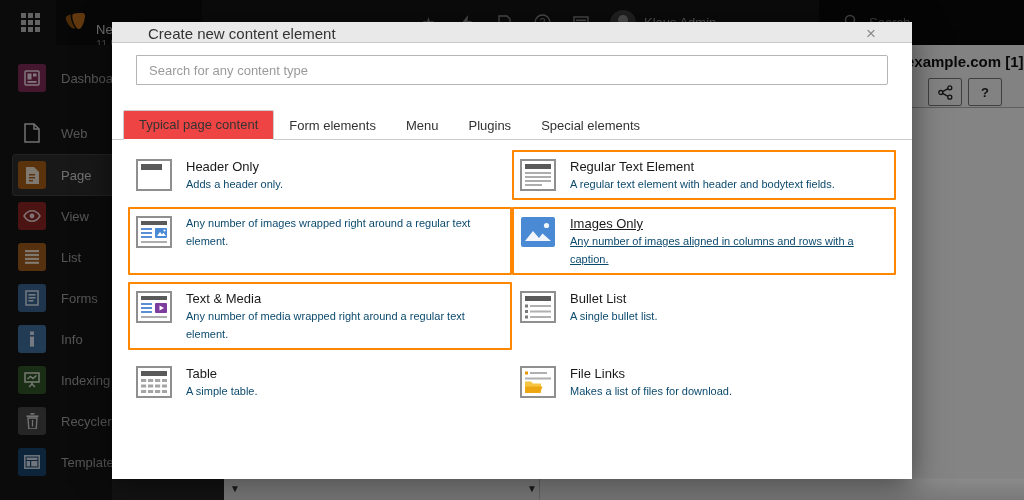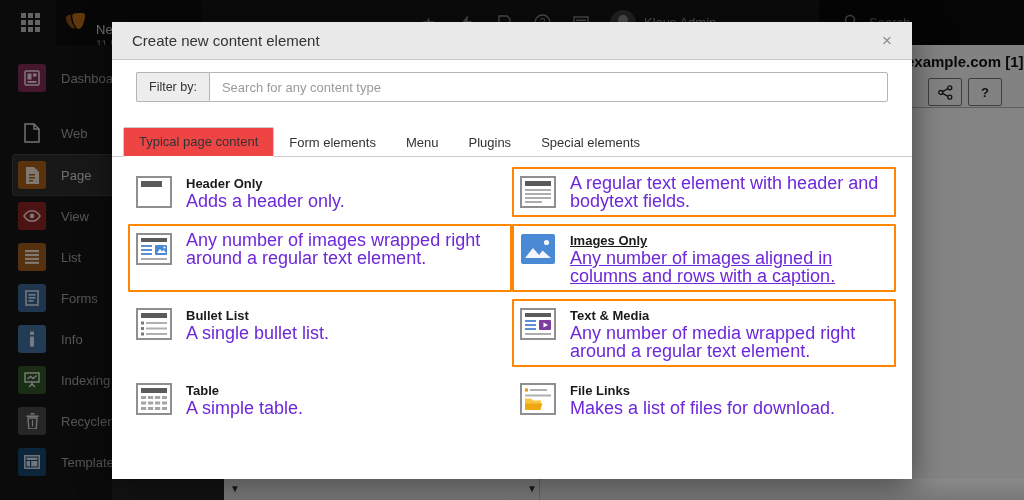--- a/index.html
+++ b/index.html
@@ -49,43 +49,43 @@
   .doc-btn { width:34px; height:28px; border:1px solid #737373; border-radius:2px; background:transparent; display:flex; align-items:center; justify-content:center; color:#222; font-size:13px; font-weight:bold; }
   .doc-btn svg { display:block; }
   .bottombar { position:absolute; left:0; bottom:0; width:100%; height:22px; background:linear-gradient(#fbfbfb,#dcdcdc); border-top:1px solid #f5f5f5; }
   .bottombar .caret { position:absolute; top:4px; color:#333; font-size:10px; }
   .bottombar .sep { position:absolute; left:315px; top:0; bottom:0; width:1px; background:#bfbfbf; }
 
   .backdrop { position:absolute; inset:0; background:rgba(0,0,0,0.45); z-index:5; }
 
   
   .modal { position:absolute; left:112px; top:22px; width:800px; height:457px; background:#fff; z-index:10; box-shadow:0 6px 30px rgba(0,0,0,0.5); }
-  .modal-header { height:38px; background:#e9e9e9; border-bottom:1px solid #c9c9c9; display:flex; align-items:center; padding:0 20px; }
+  .modal-header { height:21px; background:#e9e9e9; border-bottom:1px solid #c9c9c9; display:flex; align-items:flex-end; padding:0 36px; }
   .modal-title { font-size:15px; color:#333; flex:1; }
   .modal-close { color:#8a8a8a; font-size:17px; line-height:1; background:none; border:none; cursor:pointer; font-family:"Liberation Sans",sans-serif; }
   .modal-body { padding:12px 24px 0; }
 
   .filter-row { display:flex; height:30px; }
   .filter-label { background:#ededed; border:1px solid #b5b5b5; border-right:none; border-radius:2px 0 0 2px; display:flex; align-items:center; padding:0 12px; font-size:12.5px; color:#333; white-space:nowrap; }
   .filter-input { flex:1; border:1px solid #b5b5b5; border-radius:0 2px 2px 0; padding:0 12px; font-size:13px; color:#333; outline:none; font-family:"Liberation Sans",sans-serif; }
   .filter-input::placeholder { color:#9a9a9a; }
 
   .tabs { margin:25px -24px 0; padding-left:11px; border-bottom:1px solid #ccc; display:flex; align-items:flex-end; }
   .tab { font-size:13px; color:#333; padding:6px 15px 7px; margin-bottom:-1px; cursor:pointer; white-space:nowrap; }
   .tab.active { background:#ef4444; border:1px solid #ccc; border-bottom:1px solid #fff; border-radius:2px 2px 0 0; }
 
   .ce-grid { display:grid; grid-template-columns:1fr 1fr; row-gap:7px; column-gap:0; margin:10px -8px 0; }
   .ce-item { display:flex; align-items:flex-start; border:2px solid transparent; border-radius:1px; padding:5px 6px; cursor:pointer; }
   .ce-item.is-highlighted { border-color:#ff8700; }
   .ce-item.is-hovered .ce-title, .ce-item.is-hovered .ce-desc { text-decoration:underline; }
   .ce-icon { flex:0 0 36px; margin:2px 14px 0 0; }
   .ce-icon svg { display:block; }
   .ce-text { min-width:0; }
-  .ce-title { font-size:13px; font-weight:bold; color:#1a1a1a; line-height:17px; margin-top:1px; }
-  .ce-desc { font-size:18px; color:#6d28d9; line-height:18px; }
+  .ce-title { font-size:13px; font-weight:normal; color:#1a1a1a; line-height:17px; margin-top:1px; }
+  .ce-desc { font-size:11px; color:#0c4a6e; line-height:18px; }
 </style>
 </head>
 <body>
 
 <div class="app">
 
   <div class="topbar">
     <div class="modules-toggle">
       <div class="grid9">
         <span></span>
@@ -287,21 +287,20 @@
 <div class="backdrop"></div>
 
 <div class="modal">
   <div class="modal-header">
     <span class="modal-title">Create new content element</span>
     <button class="modal-close">×</button>
   </div>
   <div class="modal-body">
 
     <div class="filter-row">
-      <span class="filter-label">Filter by:</span>
       <input class="filter-input" type="text" placeholder="Search for any content type" style="">
     </div>
 
     <div class="tabs">
       <span class="tab active">Typical page content</span>
       <span class="tab">Form elements</span>
       <span class="tab">Menu</span>
       <span class="tab">Plugins</span>
       <span class="tab">Special elements</span>
     </div>
@@ -326,20 +325,21 @@
           <svg width="36" height="32" viewBox="0 0 36 32">
               <rect x="1" y="1" width="34" height="30" fill="#fff" stroke="#8f8f8f" stroke-width="2"></rect>
               <rect x="5" y="5" width="26" height="5" fill="#5a5a5a"></rect>
               <rect x="5" y="13" width="26" height="2" fill="#adadad"></rect>
               <rect x="5" y="17" width="26" height="2" fill="#adadad"></rect>
               <rect x="5" y="21" width="26" height="2" fill="#adadad"></rect>
               <rect x="5" y="25" width="17" height="2" fill="#adadad"></rect>
             </svg>
         </span>
         <span class="ce-text">
+          <div class="ce-title">Regular Text Element</div>
           <div class="ce-desc">A regular text element with header and bodytext fields.</div>
         </span>
       </div>
 
       <div class="ce-item is-highlighted">
         <span class="ce-icon">
           <svg width="36" height="32" viewBox="0 0 36 32">
               <rect x="1" y="1" width="34" height="30" fill="#fff" stroke="#8f8f8f" stroke-width="2"></rect>
               <rect x="5" y="5" width="26" height="4" fill="#5a5a5a"></rect>
               <rect x="5" y="12" width="11" height="2" fill="#5a8fd6"></rect>
@@ -363,55 +363,55 @@
               <path d="M5 25l8-10 6 7 3.5-4.5L31 25z" fill="#f2f6fb"></path>
               <circle cx="26.5" cy="9.5" r="2.6" fill="#f2f6fb"></circle>
             </svg>
         </span>
         <span class="ce-text">
           <div class="ce-title">Images Only</div>
           <div class="ce-desc">Any number of images aligned in columns and rows with a caption.</div>
         </span>
       </div>
 
+      <div class="ce-item is-highlighted">
+        <span class="ce-icon">
+          <svg width="36" height="32" viewBox="0 0 36 32">
+              <rect x="1" y="1" width="34" height="30" fill="#fff" stroke="#8f8f8f" stroke-width="2"></rect>
+              <rect x="5" y="5" width="26" height="4" fill="#5a5a5a"></rect>
+              <rect x="5" y="12" width="11" height="2" fill="#5a8fd6"></rect>
+              <rect x="5" y="16" width="11" height="2" fill="#5a8fd6"></rect>
+              <rect x="5" y="20" width="11" height="2" fill="#5a8fd6"></rect>
+              <rect x="19" y="12" width="12" height="10" rx="1" fill="#7d3d9e"></rect>
+              <path d="M23.5 14.5v5l4.5-2.5z" fill="#fff"></path>
+              <rect x="5" y="25" width="26" height="2" fill="#adadad"></rect>
+            </svg>
+        </span>
+        <span class="ce-text">
+          <div class="ce-title">Text &amp; Media</div>
+          <div class="ce-desc">Any number of media wrapped right around a regular text element.</div>
+        </span>
+      </div>
+
       <div class="ce-item">
         <span class="ce-icon">
           <svg width="36" height="32" viewBox="0 0 36 32">
               <rect x="1" y="1" width="34" height="30" fill="#fff" stroke="#8f8f8f" stroke-width="2"></rect>
               <rect x="5" y="5" width="26" height="5" fill="#5a5a5a"></rect>
               <rect x="5" y="13.5" width="3" height="3" fill="#7a7a7a"></rect>
               <rect x="10" y="14" width="21" height="2" fill="#b0b0b0"></rect>
               <rect x="5" y="19" width="3" height="3" fill="#7a7a7a"></rect>
               <rect x="10" y="19.5" width="21" height="2" fill="#b0b0b0"></rect>
               <rect x="5" y="24.5" width="3" height="3" fill="#7a7a7a"></rect>
               <rect x="10" y="25" width="21" height="2" fill="#b0b0b0"></rect>
             </svg>
         </span>
         <span class="ce-text">
           <div class="ce-title">Bullet List</div>
           <div class="ce-desc">A single bullet list.</div>
-        </span>
-      </div>
-
-      <div class="ce-item is-highlighted">
-        <span class="ce-icon">
-          <svg width="36" height="32" viewBox="0 0 36 32">
-              <rect x="1" y="1" width="34" height="30" fill="#fff" stroke="#8f8f8f" stroke-width="2"></rect>
-              <rect x="5" y="5" width="26" height="4" fill="#5a5a5a"></rect>
-              <rect x="5" y="12" width="11" height="2" fill="#5a8fd6"></rect>
-              <rect x="5" y="16" width="11" height="2" fill="#5a8fd6"></rect>
-              <rect x="5" y="20" width="11" height="2" fill="#5a8fd6"></rect>
-              <rect x="19" y="12" width="12" height="10" rx="1" fill="#7d3d9e"></rect>
-              <path d="M23.5 14.5v5l4.5-2.5z" fill="#fff"></path>
-              <rect x="5" y="25" width="26" height="2" fill="#adadad"></rect>
-            </svg>
-        </span>
-        <span class="ce-text">
-          <div class="ce-title">Text &amp; Media</div>
-          <div class="ce-desc">Any number of media wrapped right around a regular text element.</div>
         </span>
       </div>
 
       <div class="ce-item">
         <span class="ce-icon">
           <svg width="36" height="32" viewBox="0 0 36 32">
               <rect x="1" y="1" width="34" height="30" fill="#fff" stroke="#8f8f8f" stroke-width="2"></rect>
               <rect x="5" y="5" width="26" height="5" fill="#5a5a5a"></rect>
               <g fill="#a5a5a5">
                 <rect x="5" y="13" width="5.2" height="3"></rect>

